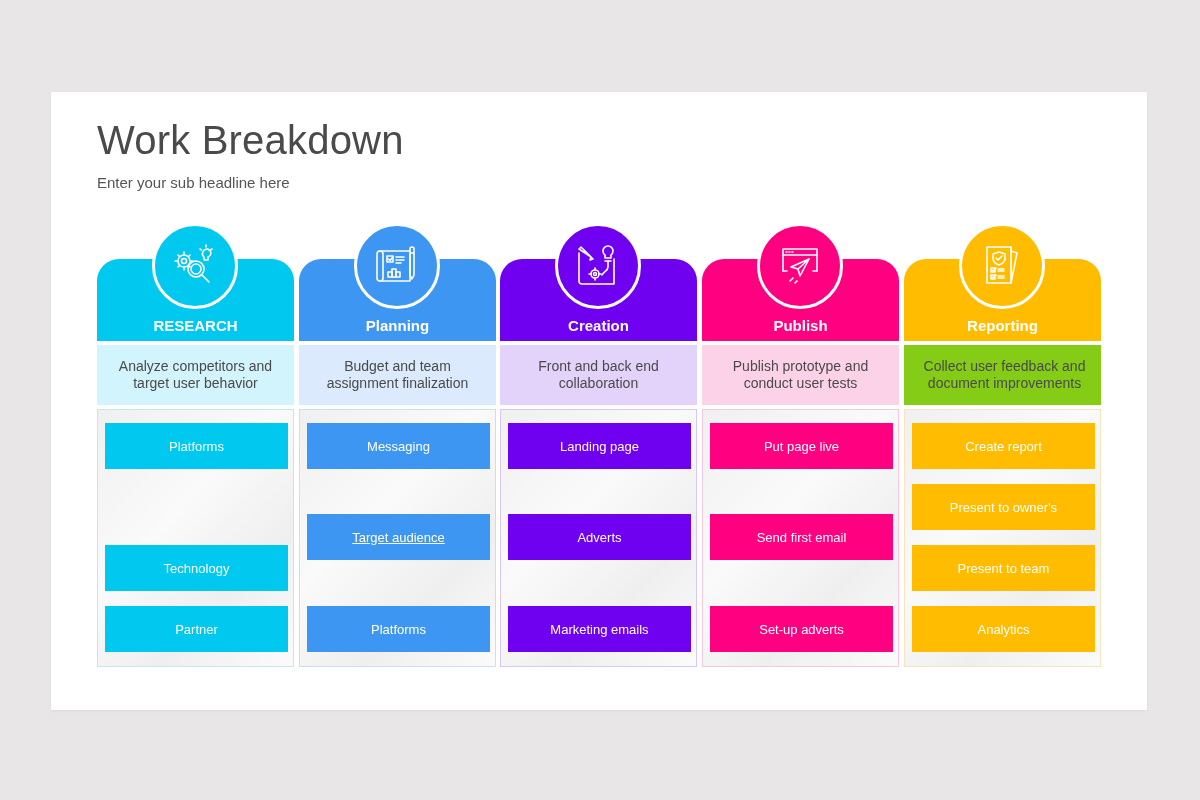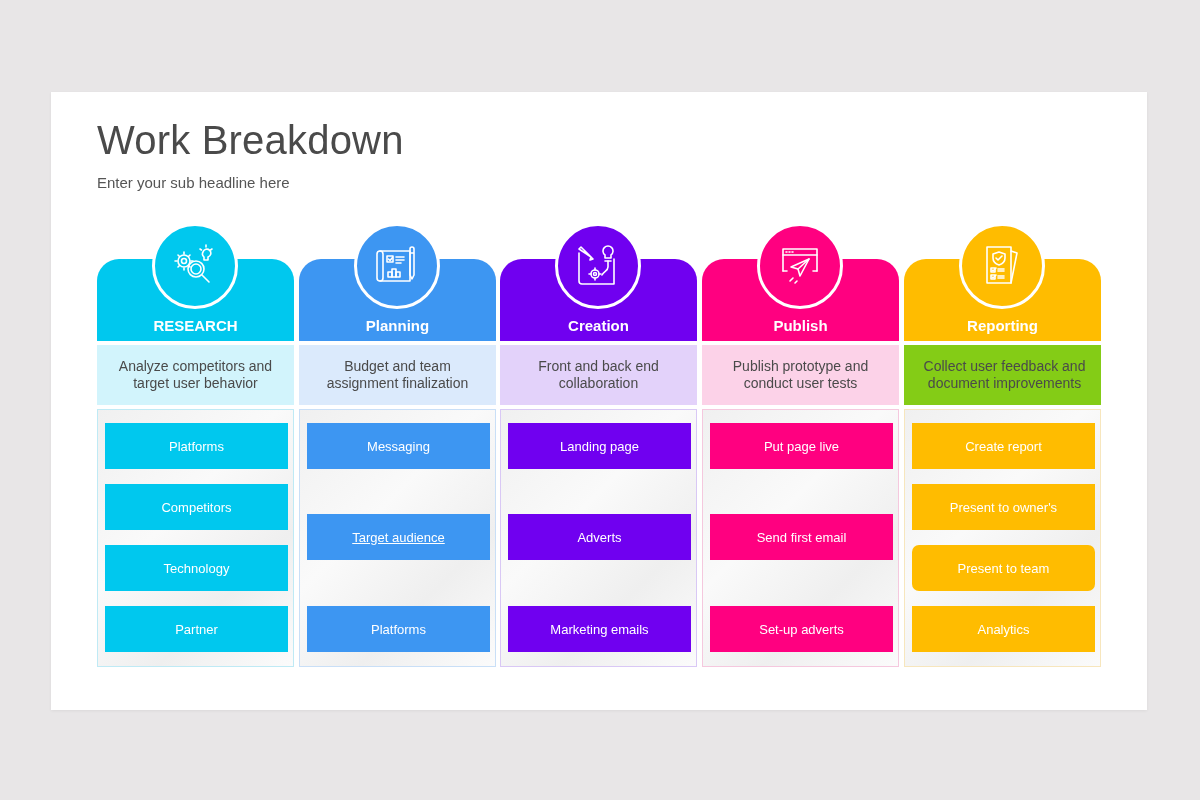--- a/index.html
+++ b/index.html
@@ -35,21 +35,20 @@
           <circle cx="26" cy="28" r="5"></circle>
         <path d="M32 34l7 7"></path>
         <path d="M33 11a4 4 0 1 1 5 5v3h-4v-3a4 4 0 0 1-1-5z"></path>
         <path d="M36 4v2M42 8l-1.5 1M30 8l1.5 1"></path>
       </svg>
     </div>
     <div class="head-label">RESEARCH</div>
     <div class="desc" style="background:#d2f4fc;">Analyze competitors and target user behavior</div>
     <div class="body" style="border-color:#bfeaf5;">
       <div class="task" style="top:13px;background:#00c8ee;">Platforms</div>
-      <div class="task" style="top:74px;background:#00c8ee;">Competitors</div>
       <div class="task" style="top:135px;background:#00c8ee;">Technology</div>
       <div class="task" style="top:196px;background:#00c8ee;">Partner</div>
     </div>
   </div>
 
   <div class="col" style="left:248px;">
     <div class="head" style="background:#3d96f2;"></div>
     <div class="circle" style="background:#3d96f2;">
       <svg viewBox="0 0 50 50" fill="none" stroke="#fff" stroke-width="1.6" stroke-linecap="round" stroke-linejoin="round">
         <path d="M8 10h30v30H8a3 3 0 0 1-3-3V13a3 3 0 0 1 3-3z"></path>
@@ -131,17 +130,17 @@
         <rect x="14" y="34" width="4" height="4"></rect>
           <path d="M15 36l1 1 3-3"></path>
           <path d="M21 35h6M21 37h6"></path>
       </svg>
     </div>
     <div class="head-label">Reporting</div>
     <div class="desc" style="background:#84cc16;padding-left:14px;">Collect user feedback and document improvements</div>
     <div class="body" style="border-color:#f7e6bd;">
       <div class="task" style="top:13px;background:#ffbc00;">Create report</div>
       <div class="task" style="top:74px;background:#ffbc00;">Present to owner's</div>
-      <div class="task" style="top:135px;background:#ffbc00;border-radius:7px;">Present to team</div>
+      <div class="task" style="top:135px;background:#ffbc00;">Present to team</div>
       <div class="task" style="top:196px;background:#ffbc00;">Analytics</div>
     </div>
   </div>
 </div>
 
 </body></html>

